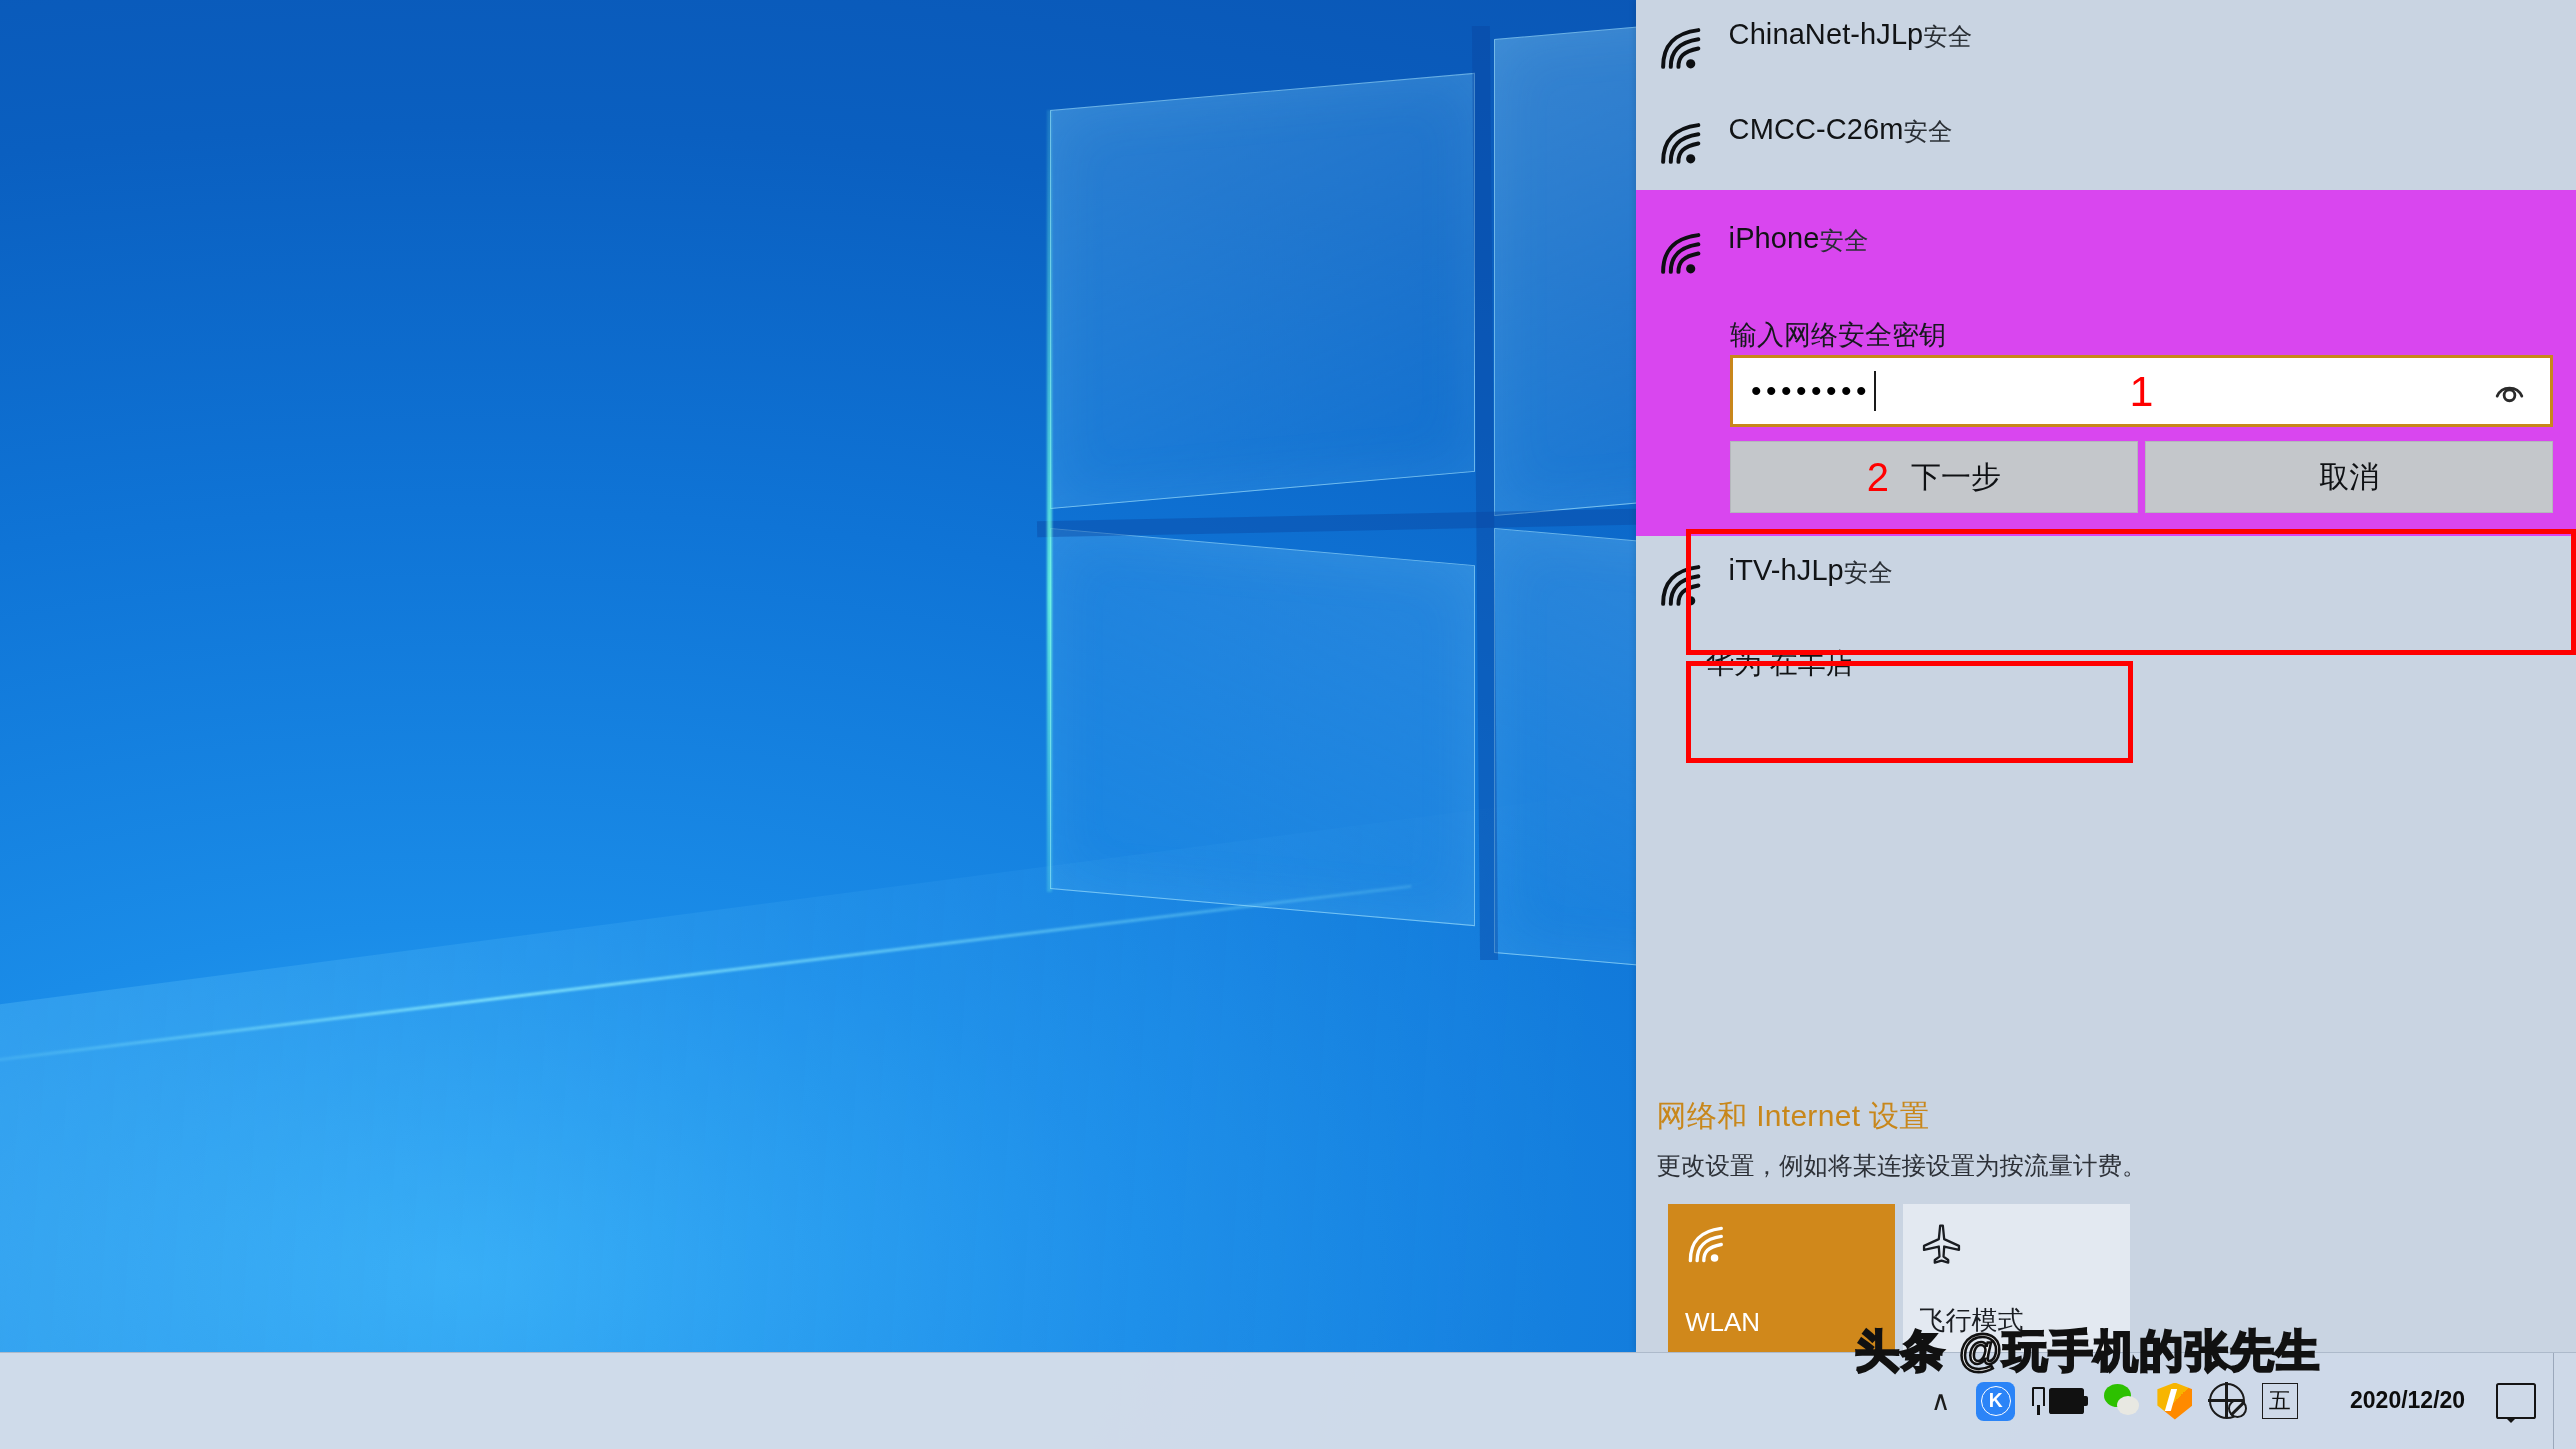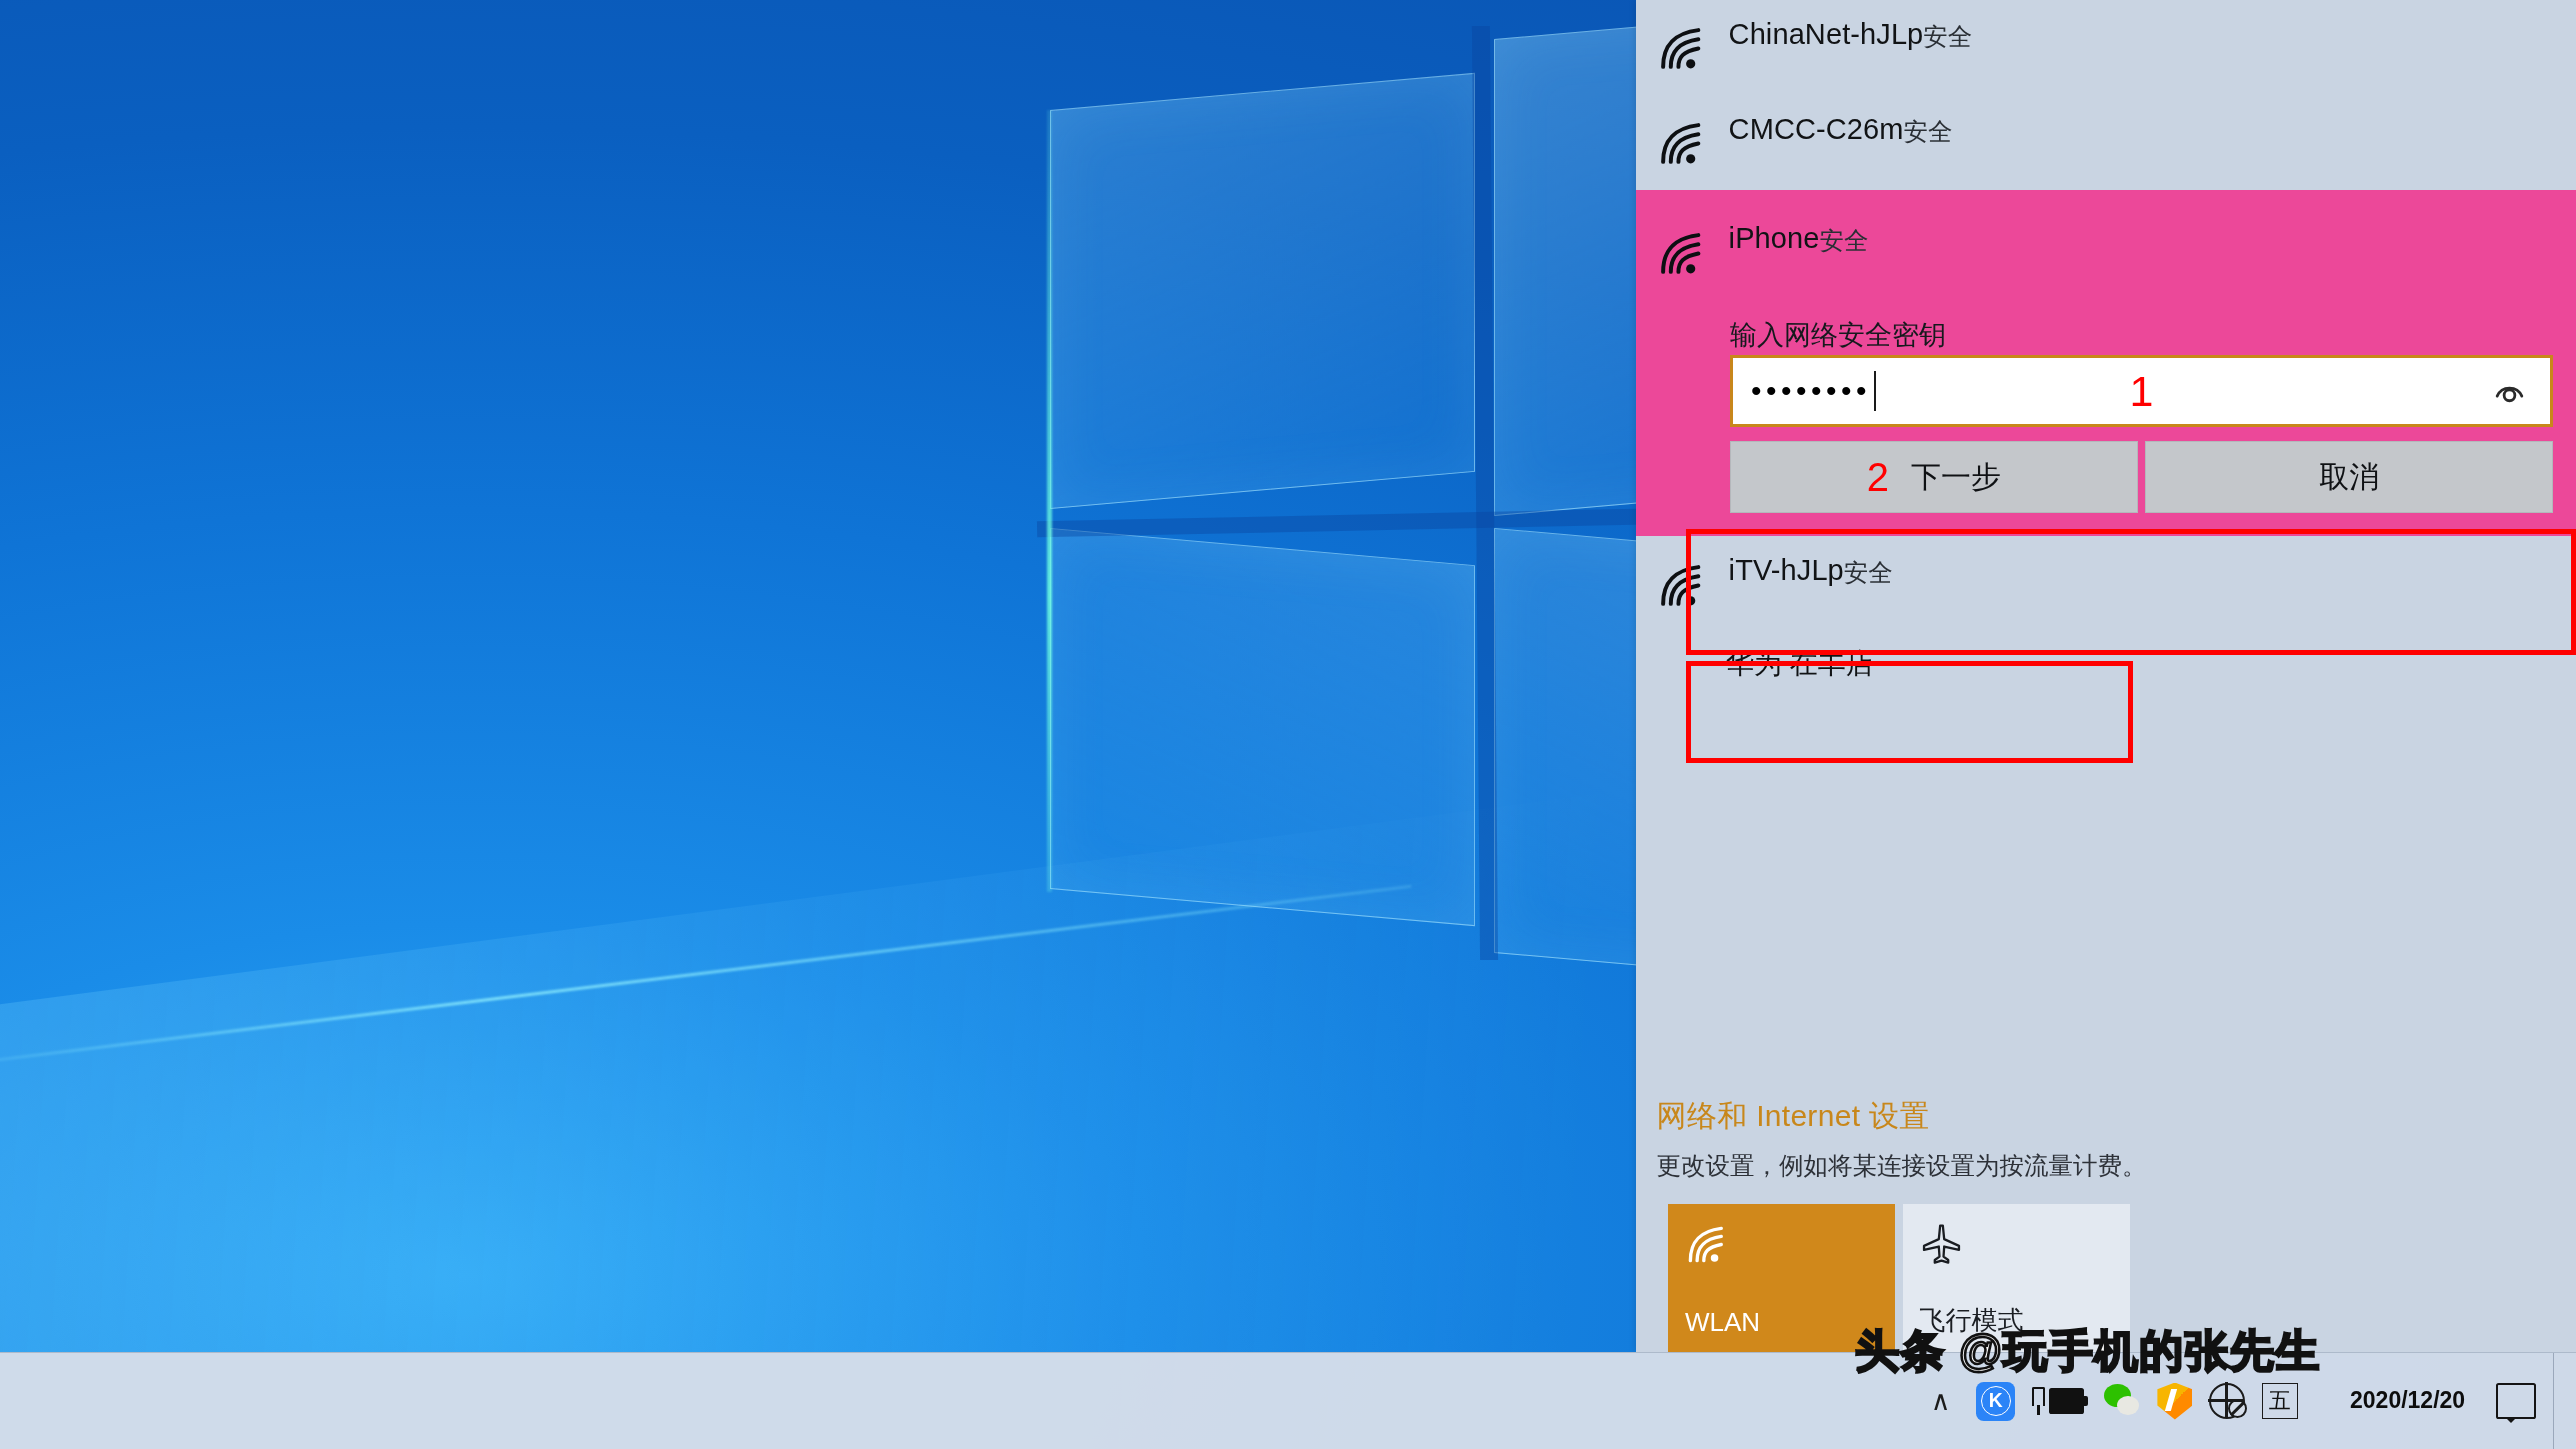--- a/index.html
+++ b/index.html
@@ -118,21 +118,21 @@
     padding:16.7px 0 16.7px 20.6px;
     min-height:95px;
   }
   .net-item .wifi-ico{ flex:0 0 auto; margin-top:7.7px; }
   .net-text{ display:flex; }
   .net-name{ font-size:29px; color:#111315; line-height:1.18; letter-spacing:0.1px; }
   .net-sub{ font-size:24.5px; color:#2a2f35; line-height:1.3; margin-top:3.9px;font-family:Liberation Serif, serif;}
 
   
   #net-expanded{
-    background:#ec4899;
+    background:#d946ef;
     padding:22px 0 23px 0;
   }
   #net-expanded .net-item{ padding-top:9px; padding-bottom:0; min-height:auto;}
   #prompt-label{
     font-size:27px; color:#16191d; padding-left:94px; margin-top:37px;
   }
   #pwd-row{
     position:relative; margin-top:2.6px; padding:0 23px 0 94px;
   }
   #pwd-field{
@@ -182,21 +182,21 @@
     display:flex; flex-direction:column; justify-content:space-between;
     padding:19.3px 16.7px 14px 16.7px;
   }
   .tile.active{ background:#d0881b; }
   .tile .tl-label{ font-size:26px; color:#1a1d22; }
   .tile.active .tl-label{ color:#ffffff; }
   .tile.dim .tl-label{ color:#8c949f; }
 
   
   #net-cut{
-    height:37px; overflow:hidden; padding-left:90px; margin-top:18px;
+    height:37px; overflow:hidden; padding-left:70px; margin-top:18px;
   }
   #net-cut span{ font-size:28px; color:#111315; display:block; margin-top:-3.9px; }
 
   
   #watermark{
     position:absolute; left:1855px; top:1322px;
     font-size:44px; font-weight:700; color:#ffffff;
     -webkit-text-stroke:2.6px #111;
     white-space:nowrap; letter-spacing:1.3px;
     pointer-events:none;

